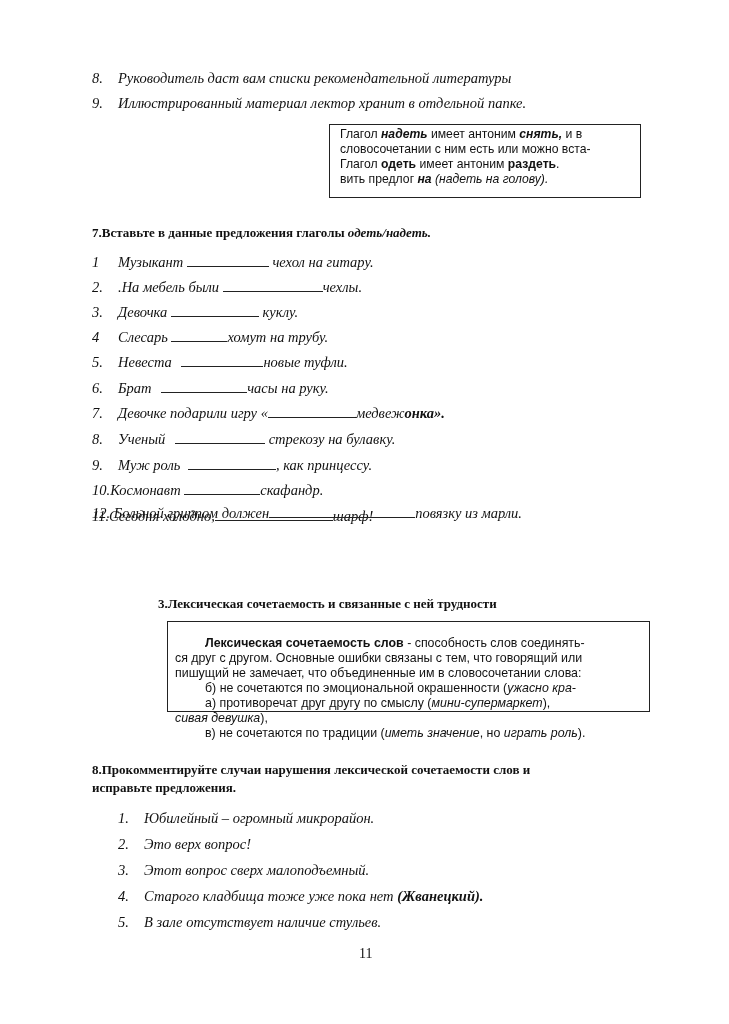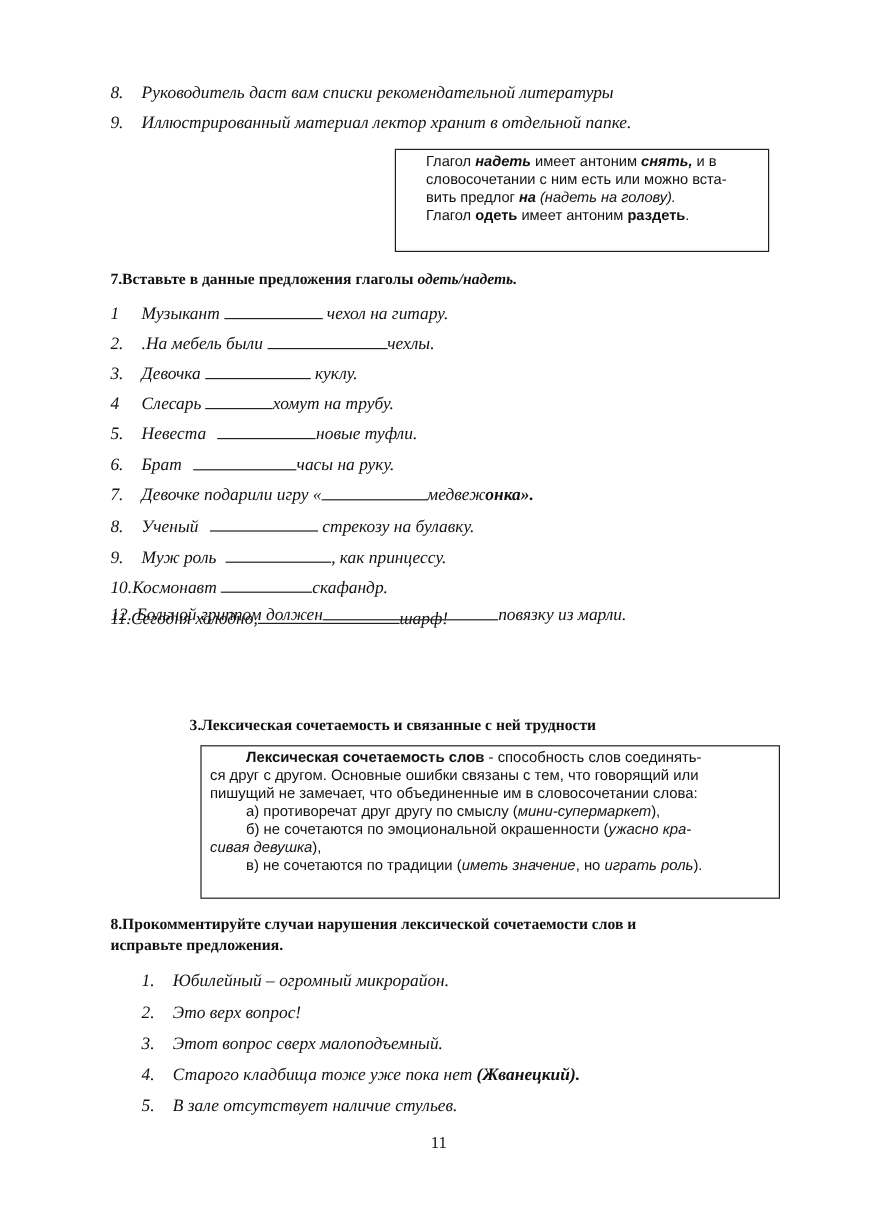--- a/index.html
+++ b/index.html
@@ -24,25 +24,25 @@
 </head>
 <body>
 
 <div class="line" style="left:92px; top:70px;">
   <span class="num">8.</span><span>Руководитель даст вам списки рекомендательной литературы</span>
 </div>
 <div class="line" style="left:92px; top:95px;">
   <span class="num">9.</span><span>Иллюстрированный материал лектор хранит в отдельной папке.</span>
 </div>
 
-<div class="box" style="left:329px; top:124px; width:312px; height:86px; padding:2px 0 0 25px; box-sizing:border-box;">
+<div class="box" style="left:329px; top:124px; width:312px; height:74px; padding:2px 0 0 10px; box-sizing:border-box;">
   <div><span>Глагол </span><b><i>надеть</i></b><span> имеет антоним </span><b><i>снять,</i></b><span> и  в</span></div>
   <div>словосочетании с ним  есть или можно вста-</div>
+  <div><span>Глагол </span><b>одеть</b><span> имеет антоним </span><b>раздеть</b><span>.</span></div>
   <div><span>вить предлог </span><b><i>на</i></b><i>  (надеть на голову).</i></div>
-  <div><span>Глагол </span><b>одеть</b><span> имеет антоним </span><b>раздеть</b><span>.</span></div>
 </div>
 
 <div class="heading" style="left:92px; top:225px;">
   <span>7.Вставьте в данные предложения глаголы </span><i>одеть/надеть.</i>
 </div>
 
 <div class="line" style="left:92px; top:254px;">
   <span class="num">1</span><span>Музыкант </span><span class="blank" style="width:82px;"></span><span> чехол на гитару.</span>
 </div>
 <div class="line" style="left:92px; top:279px;">
@@ -74,26 +74,26 @@
 </div>
 <div class="line" style="left:92px; top:508px;">
   <span class="num-tight">11.</span><span>Сегодня холодно,</span><span class="blank" style="width:118px;"></span><span>шарф!</span>
 </div>
 <div class="line" style="left:92px; top:505px;">
   <span class="num-tight">12.</span> <span>Больной гриппом должен</span><span class="blank" style="width:146px;"></span><span>повязку из марли.</span>
 </div>
 
 <div class="heading" style="left:158px; top:596px;">3.Лексическая сочетаемость и связанные с ней трудности</div>
 
-<div class="box" style="left:167px; top:621px; width:483px; height:128px; padding:2px 6px 0 7px; box-sizing:border-box; font-size:12.4px;">
+<div class="box" style="left:167px; top:621px; width:483px; height:91px; padding:14px 6px 0 7px; box-sizing:border-box; font-size:12.4px;">
   <div class="indent"><b>Лексическая сочетаемость слов</b><span> - способность слов соединять-</span></div>
   <div>ся друг с другом. Основные ошибки связаны с тем, что говорящий или</div>
   <div>пишущий не замечает, что объединенные им в словосочетании слова:</div>
+  <div class="indent"><span>б) не сочетаются по эмоциональной окрашенности (</span><i>ужасно кра-</i></div>
   <div class="indent"><span>а) противоречат друг другу по смыслу (</span><i>мини-супермаркет</i><span>),</span></div>
-  <div class="indent"><span>б) не сочетаются по эмоциональной окрашенности (</span><i>ужасно кра-</i></div>
   <div><i>сивая девушка</i><span>),</span></div>
   <div class="indent"><span>в) не сочетаются по традиции (</span><i>иметь значение</i><span>, но </span><i>играть роль</i><span>).</span></div>
 </div>
 
 <div class="heading" style="left:92px; top:762px;">8.Прокомментируйте случаи нарушения лексической сочетаемости слов и</div>
 <div class="heading" style="left:92px; top:780px;">исправьте предложения.</div>
 
 <div class="line" style="left:118px; top:810px;">
   <span class="num">1.</span><span>Юбилейный – огромный микрорайон.</span>
 </div>

